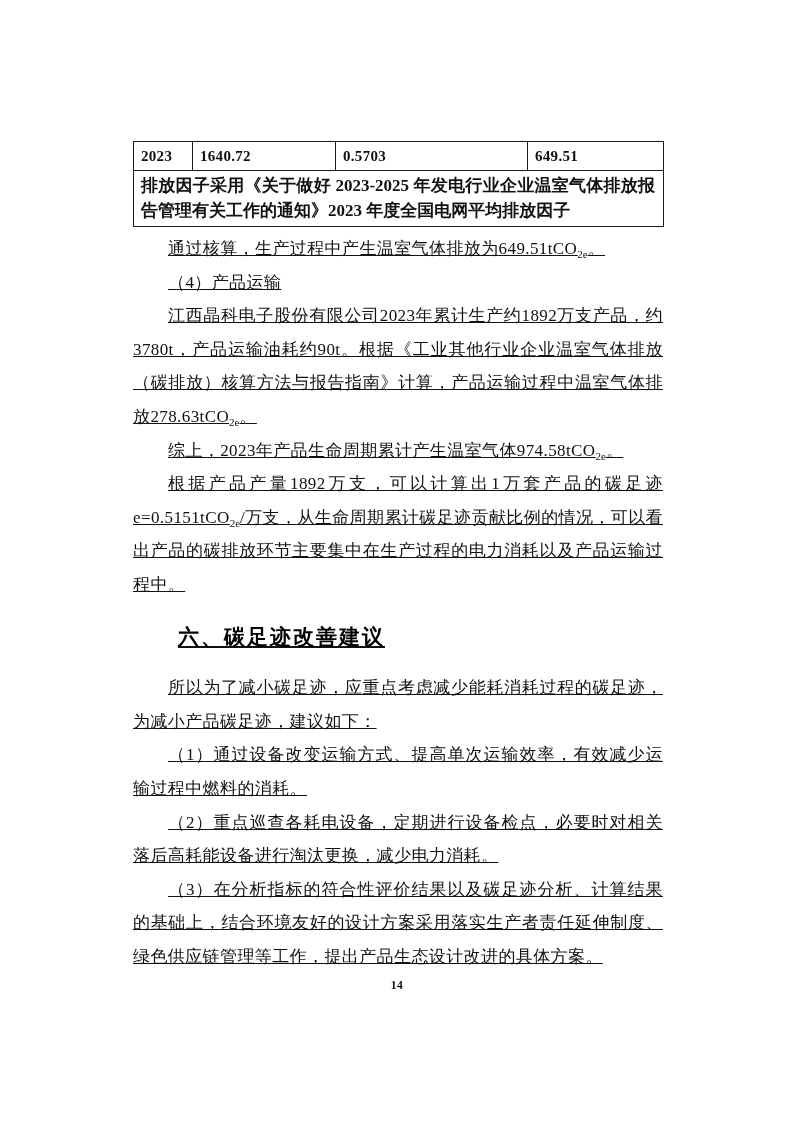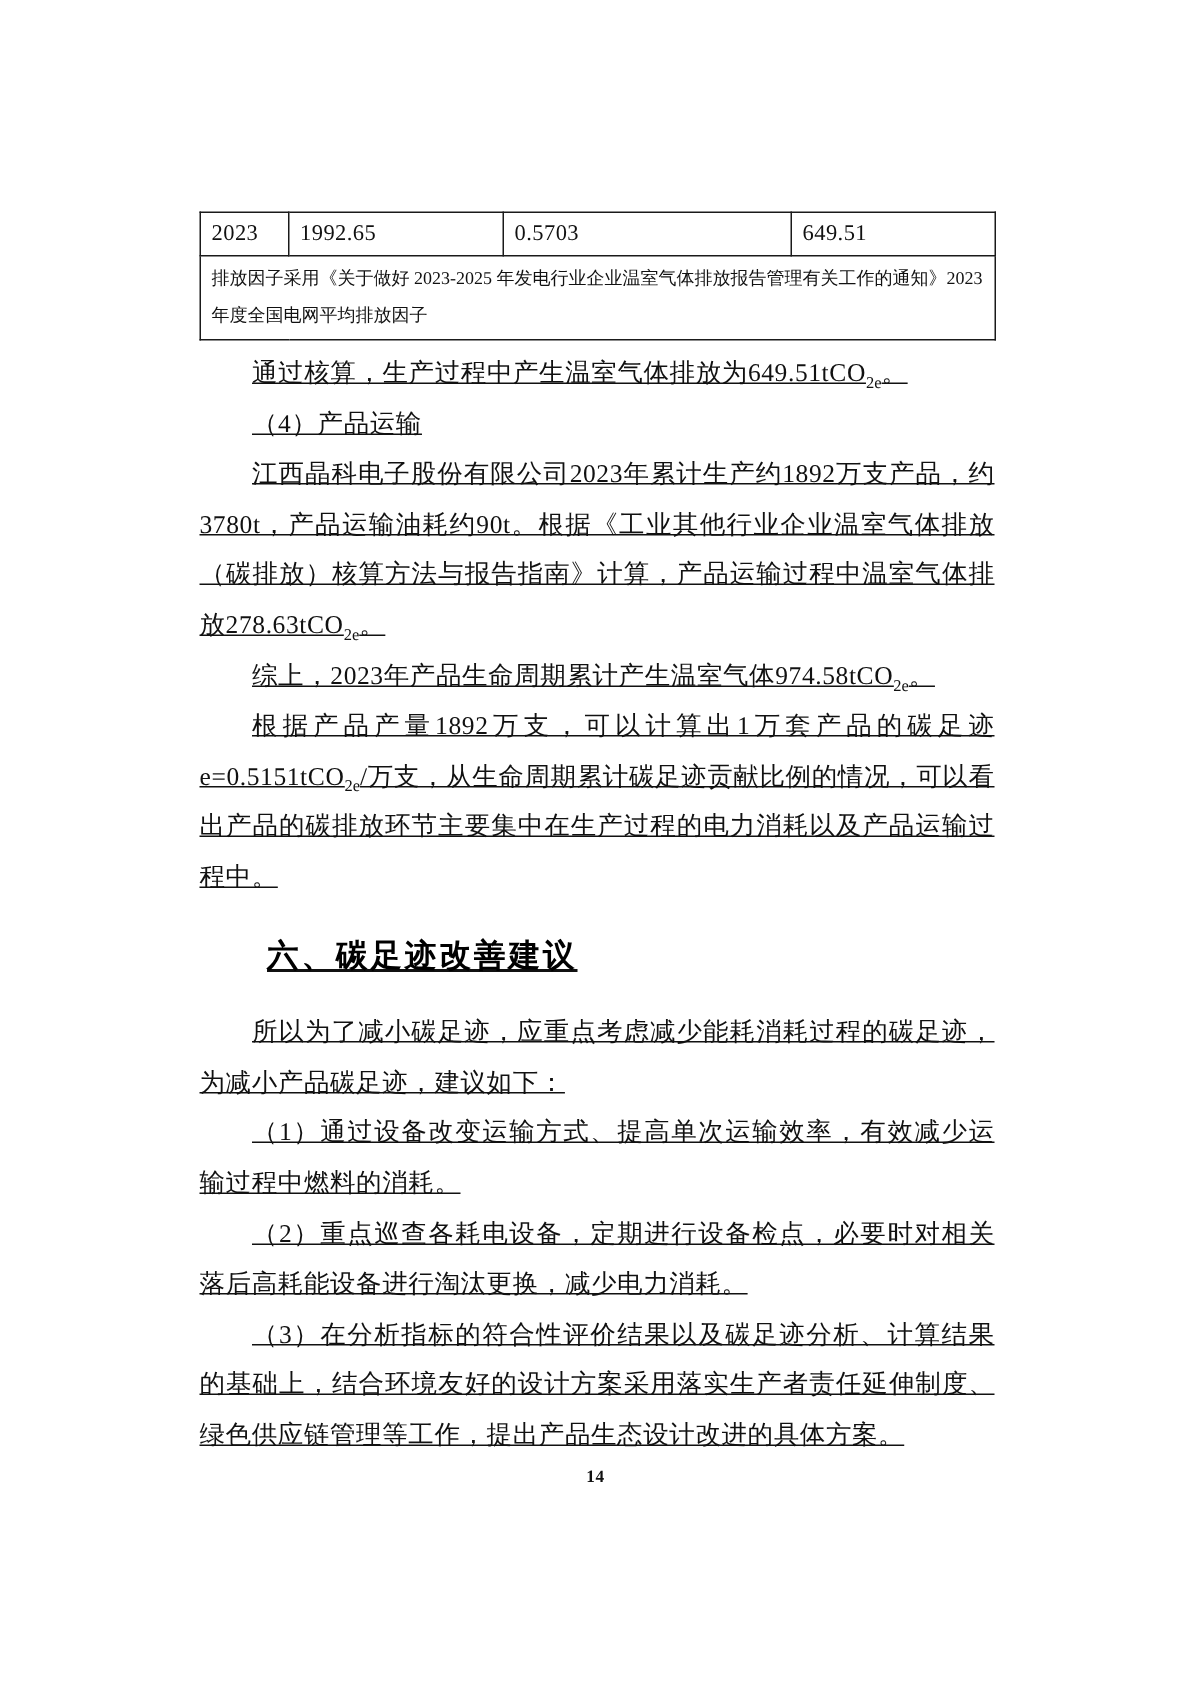--- a/index.html
+++ b/index.html
@@ -4,27 +4,27 @@
 <style>
   html,body { margin:0; padding:0; background:#ffffff; }
   .page {
     position:relative; width:794px; height:1123px; background:#ffffff;
     font-family:"Liberation Serif","DejaVu Serif",serif; color:#111;
     overflow:hidden;
   }
   .content { position:absolute; left:133px; top:141px; width:530px; }
 
   table.factors { border-collapse:collapse; width:530px; table-layout:fixed; }
-  table.factors td { border:1.5px solid #1a1a1a; }
+  table.factors td { border:1.5px solid #1a1a1a;font-weight:bold; }
   tr.vals td {
     height:28px; padding:0 2px 0 7px; vertical-align:middle;
     font-size:15px; letter-spacing:0.3px;
   }
   td.note {
-    font-size:12px; line-height:25px; padding:2px 8px 3px 7px;
+    font-size:17px; line-height:25px; padding:2px 8px 3px 7px;
     text-align:justify;
   }
 
   .bodytext { margin-top:5px; font-size:17px; line-height:33.6px; text-align:justify;text-decoration:underline; }
   .para { margin:0; text-indent:35px; letter-spacing:0.4px; }
   .para sub { font-size:11px; line-height:0; letter-spacing:0; }
 
   .heading {
     margin:19px 0 17px 0; padding-left:45px;
     font-family:"DejaVu Sans","Liberation Sans",sans-serif;
@@ -48,21 +48,21 @@
     <table class="factors">
       <colgroup>
         <col style="width:59px">
           <col style="width:143px">
           <col style="width:192px">
           <col style="width:136px">
       </colgroup>
       <tbody>
           <tr class="vals">
         <td>2023</td>
-        <td>1992.65</td>
+        <td>1640.72</td>
         <td>0.5703</td>
         <td>649.51</td>
       </tr>
       <tr>
         <td class="note" colspan="4">排放因子采用《关于做好 2023-2025 年发电行业企业温室气体排放报告管理有关工作的通知》2023 年度全国电网平均排放因子</td>
       </tr>
     </tbody>
       </table>
 
     <div class="bodytext">

